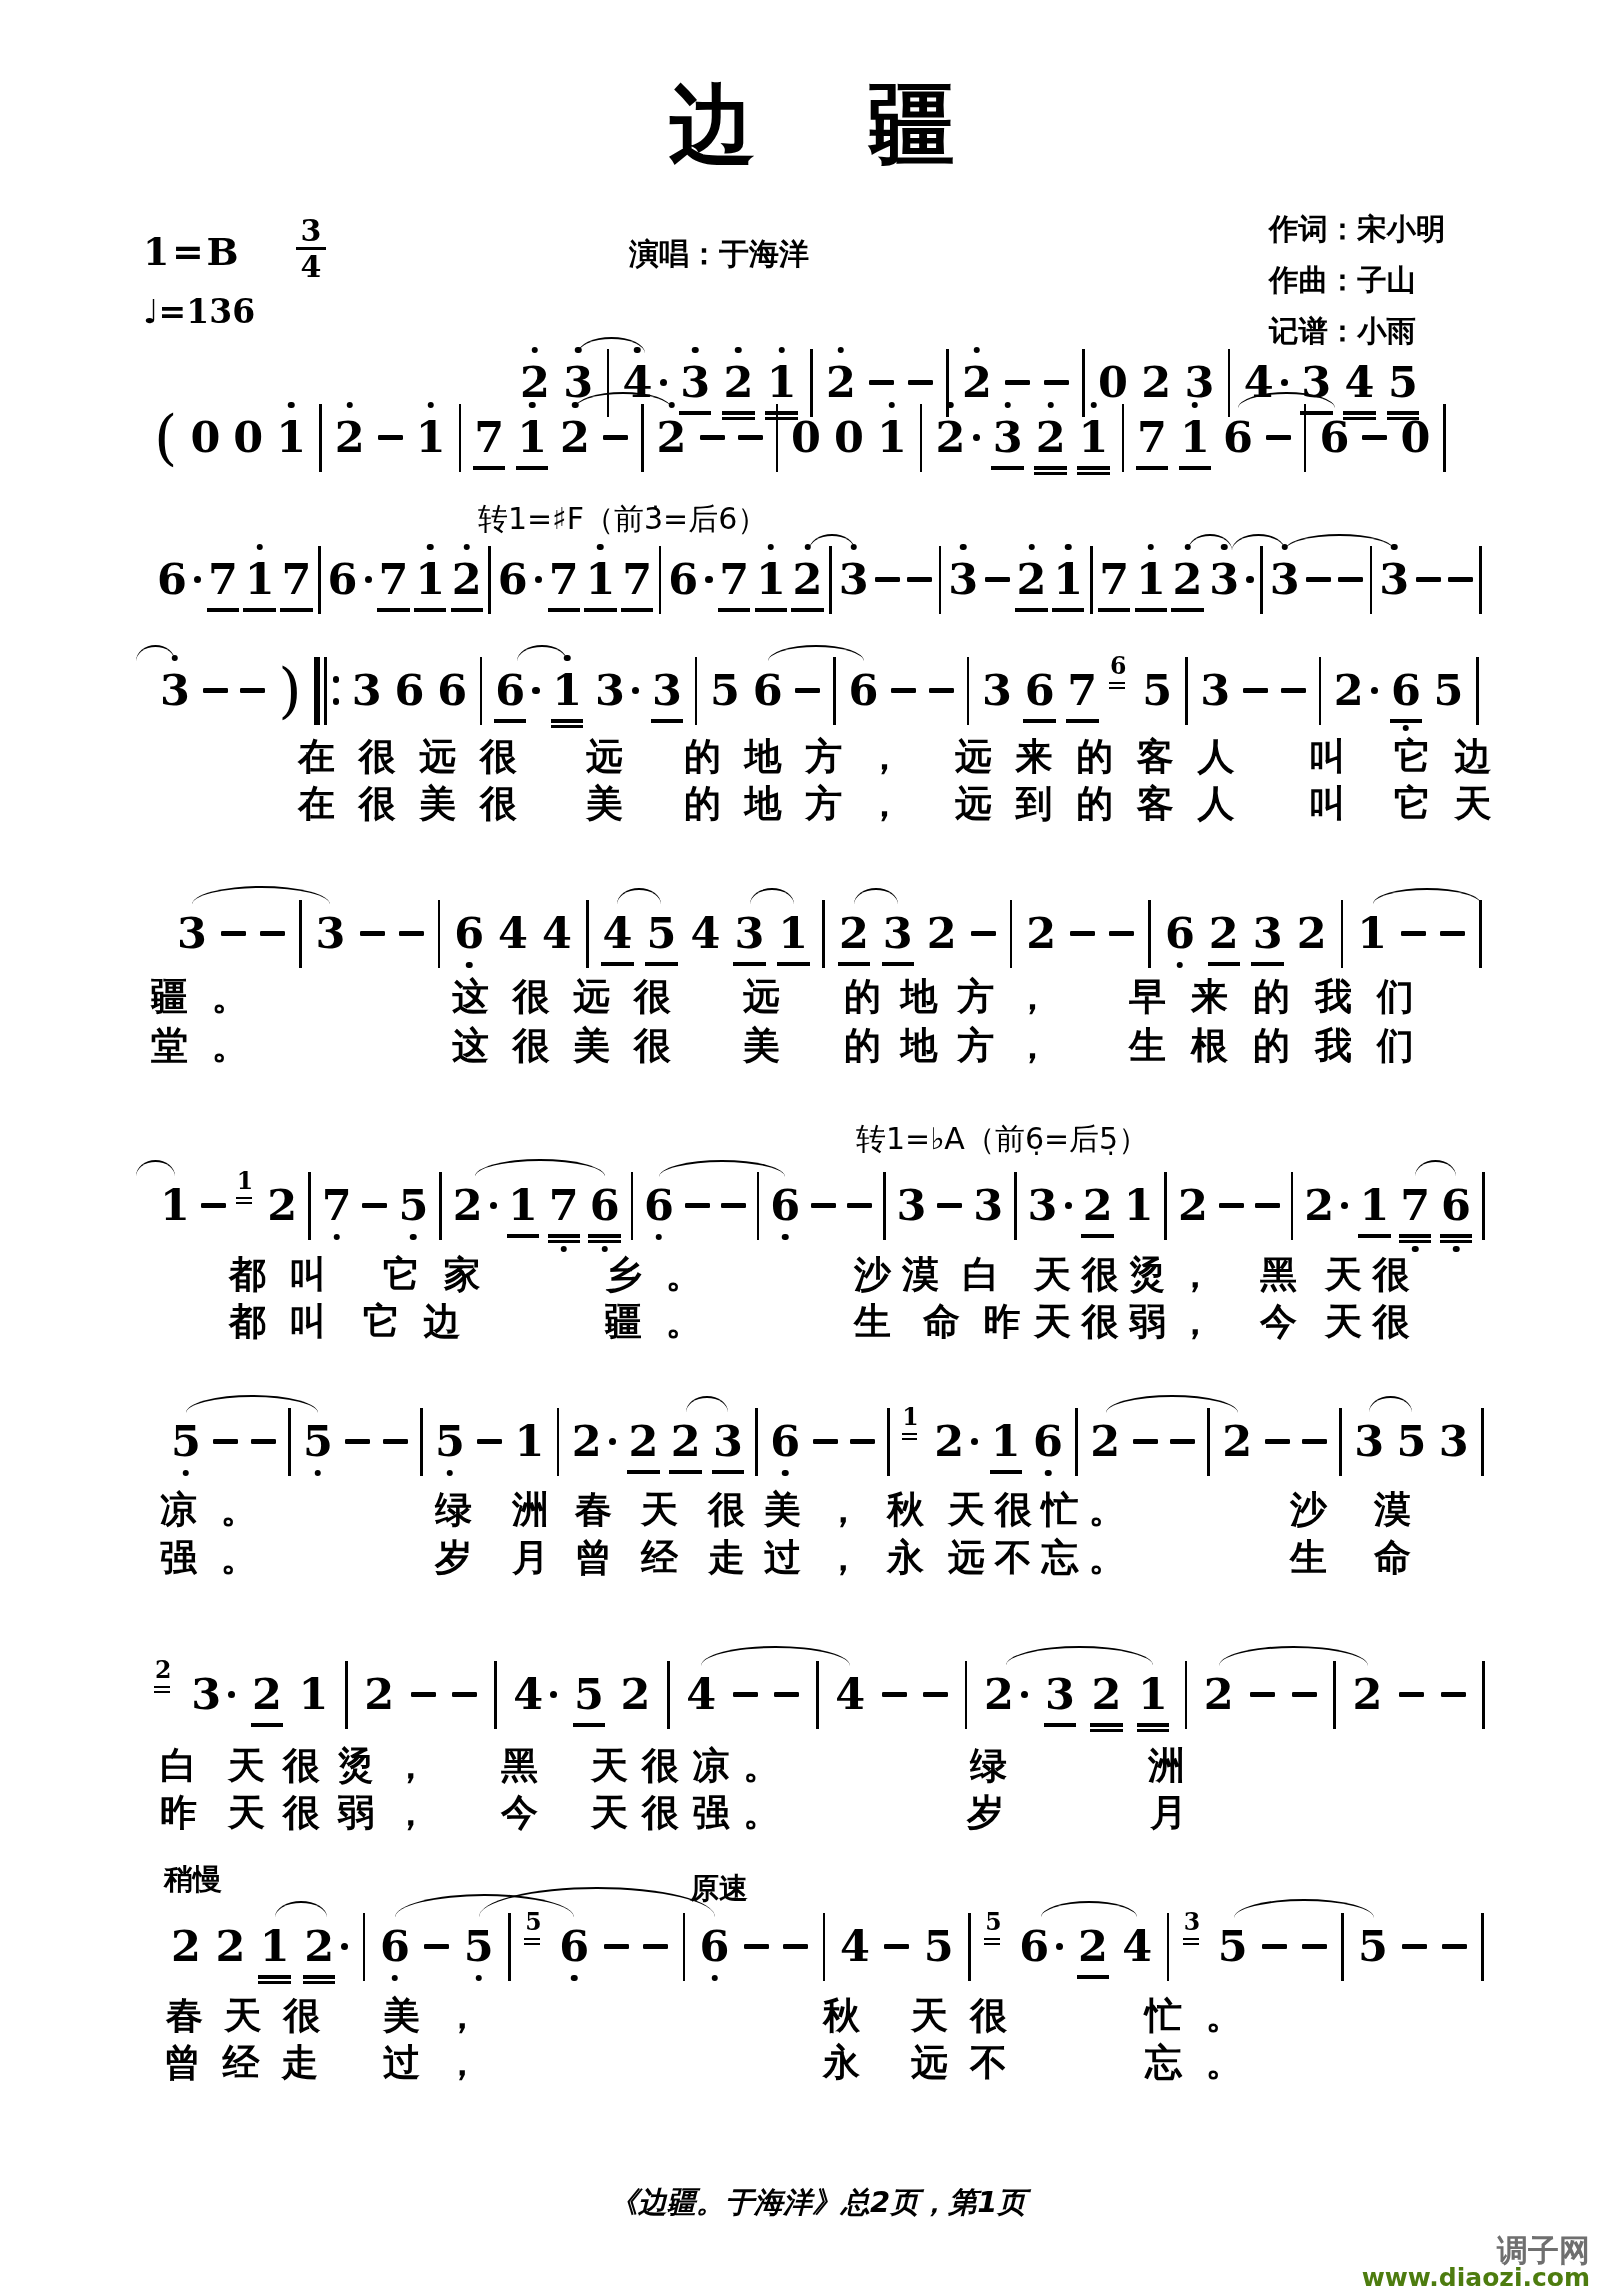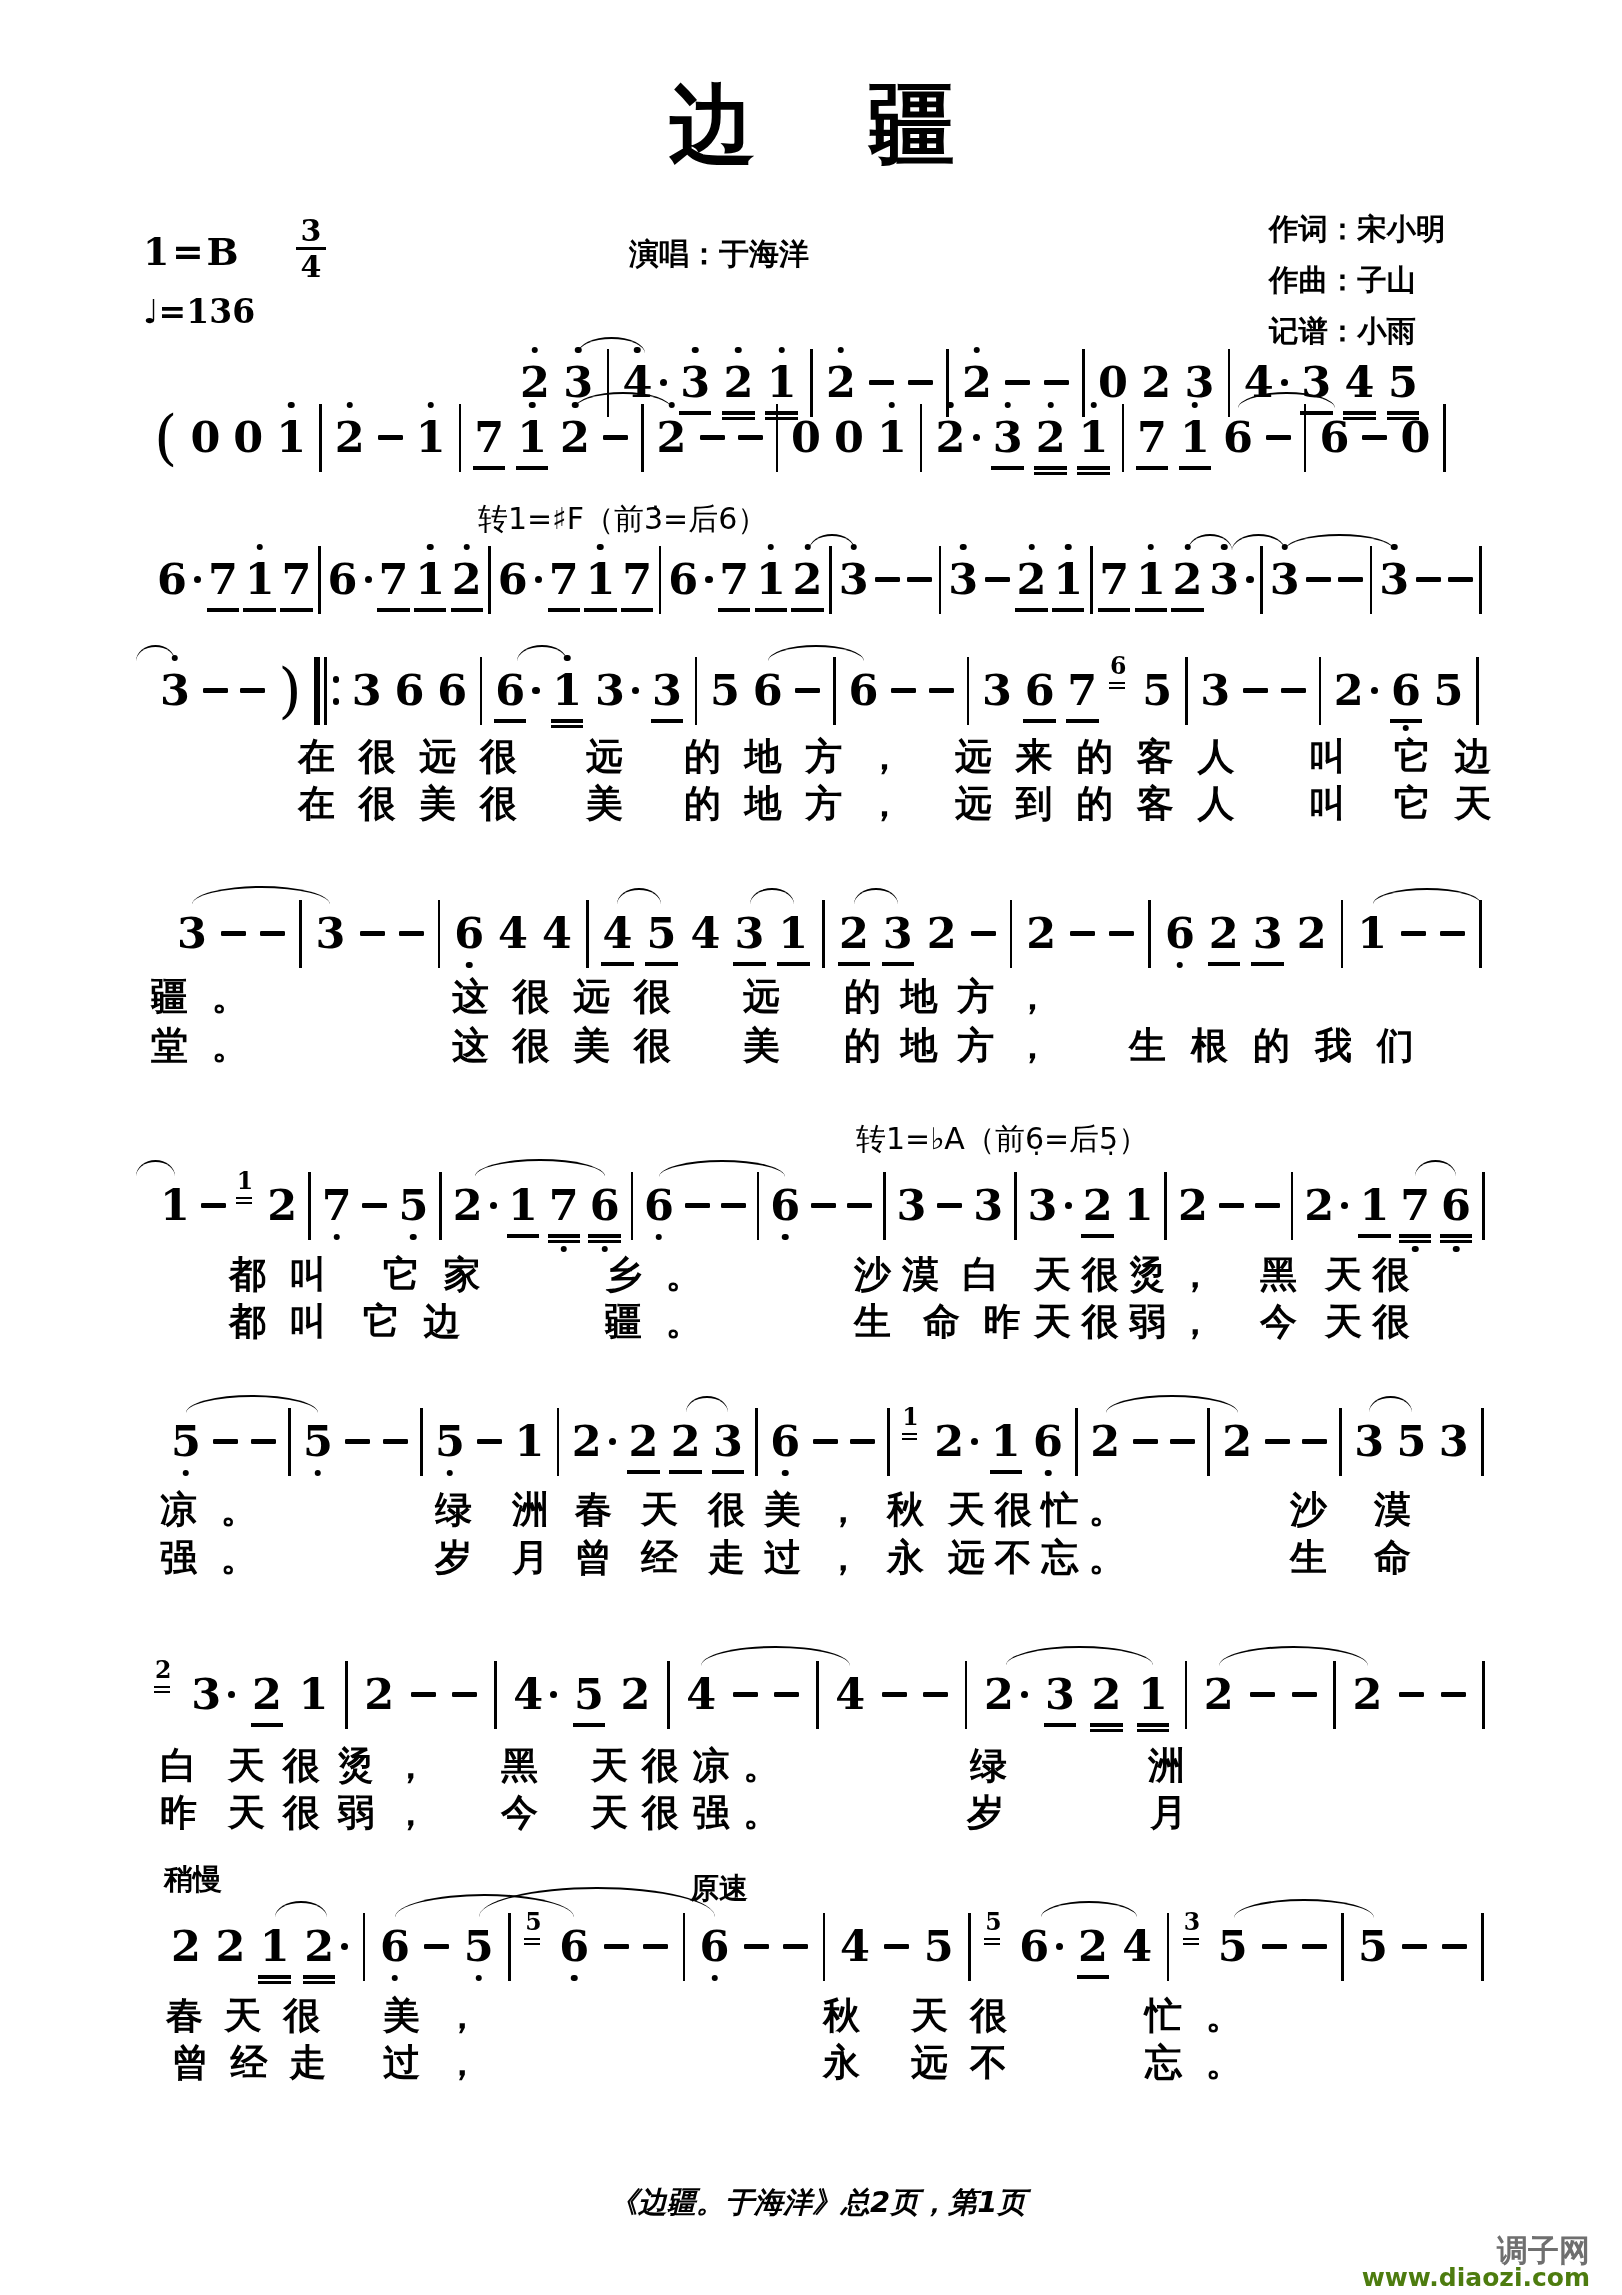--- a/index.html
+++ b/index.html
@@ -514,20 +514,21 @@
         <div class="arc" style="left: 440px; width: 44px; height: 14.4px; top: -19.6px;"></div>
         <div class="arc" style="left: 573px; width: 44px; height: 14.4px; top: -19.6px;"></div>
         <div class="arc" style="left: 677px; width: 44px; height: 14.4px; top: -19.6px;"></div>
         <div class="arc" style="left: 1196px; width: 108px; height: 14.4px; top: -19.6px;"></div>
       </div>
       <div class="lyrics-row" style="top: 972px;">
         <span class="lyr-seg" style="left: 151px; letter-spacing: 23.6px;">疆。</span>
         <span class="lyr-seg" style="left: 452px; letter-spacing: 23.6px;">这很远很</span>
         <span class="lyr-seg" style="left: 743px; letter-spacing: 23.6px;">远</span>
         <span class="lyr-seg" style="left: 844px; letter-spacing: 19.6px;">的地方，</span>
+        <span class="lyr-seg" style="left: 1129px; letter-spacing: 25px;">早来的我们</span>
       </div>
       <div class="lyrics-row" style="top: 1021px;">
         <span class="lyr-seg" style="left: 151px; letter-spacing: 23.6px;">堂。</span>
         <span class="lyr-seg" style="left: 452px; letter-spacing: 23.6px;">这很美很</span>
         <span class="lyr-seg" style="left: 743px; letter-spacing: 23.6px;">美</span>
         <span class="lyr-seg" style="left: 844px; letter-spacing: 19.6px;">的地方，</span>
         <span class="lyr-seg" style="left: 1129px; letter-spacing: 25px;">生根的我们</span>
       </div>
       <div class="sys-header" style="left: 856px; top: 1119px;">转1=♭A（前6̣=后5̣）</div>
       <div class="notes-row" style="left: 160px; top: 1180px; width: 1325px;">
@@ -930,21 +931,21 @@
         <div class="arc" style="left: 1063px; width: 140px; height: 17px; top: -22px;"></div>
       </div>
       <div class="lyrics-row" style="top: 1991px;">
         <span class="lyr-seg" style="left: 166px; letter-spacing: 21.6px;">春天很</span>
         <span class="lyr-seg" style="left: 383px; letter-spacing: 23.6px;">美，</span>
         <span class="lyr-seg" style="left: 823px; letter-spacing: 23.6px;">秋</span>
         <span class="lyr-seg" style="left: 911px; letter-spacing: 22px;">天很</span>
         <span class="lyr-seg" style="left: 1145px; letter-spacing: 23.6px;">忙。</span>
       </div>
       <div class="lyrics-row" style="top: 2038px;">
-        <span class="lyr-seg" style="left: 172px; letter-spacing: 21.6px; font-family: Liberation Mono, monospace;">曾经走</span>
+        <span class="lyr-seg" style="left: 164px; letter-spacing: 21.6px; font-family: Liberation Mono, monospace;">曾经走</span>
         <span class="lyr-seg" style="left: 383px; letter-spacing: 23.6px;">过，</span>
         <span class="lyr-seg" style="left: 823px; letter-spacing: 23.6px;">永</span>
         <span class="lyr-seg" style="left: 911px; letter-spacing: 22px;">远不</span>
         <span class="lyr-seg" style="left: 1145px; letter-spacing: 23.6px;">忘。</span>
       </div>
     </div>
 
   <div class="footer-line">《边疆。于海洋》总2页，第1页</div>
 
   <div class="wm wm-name">调子网</div>

